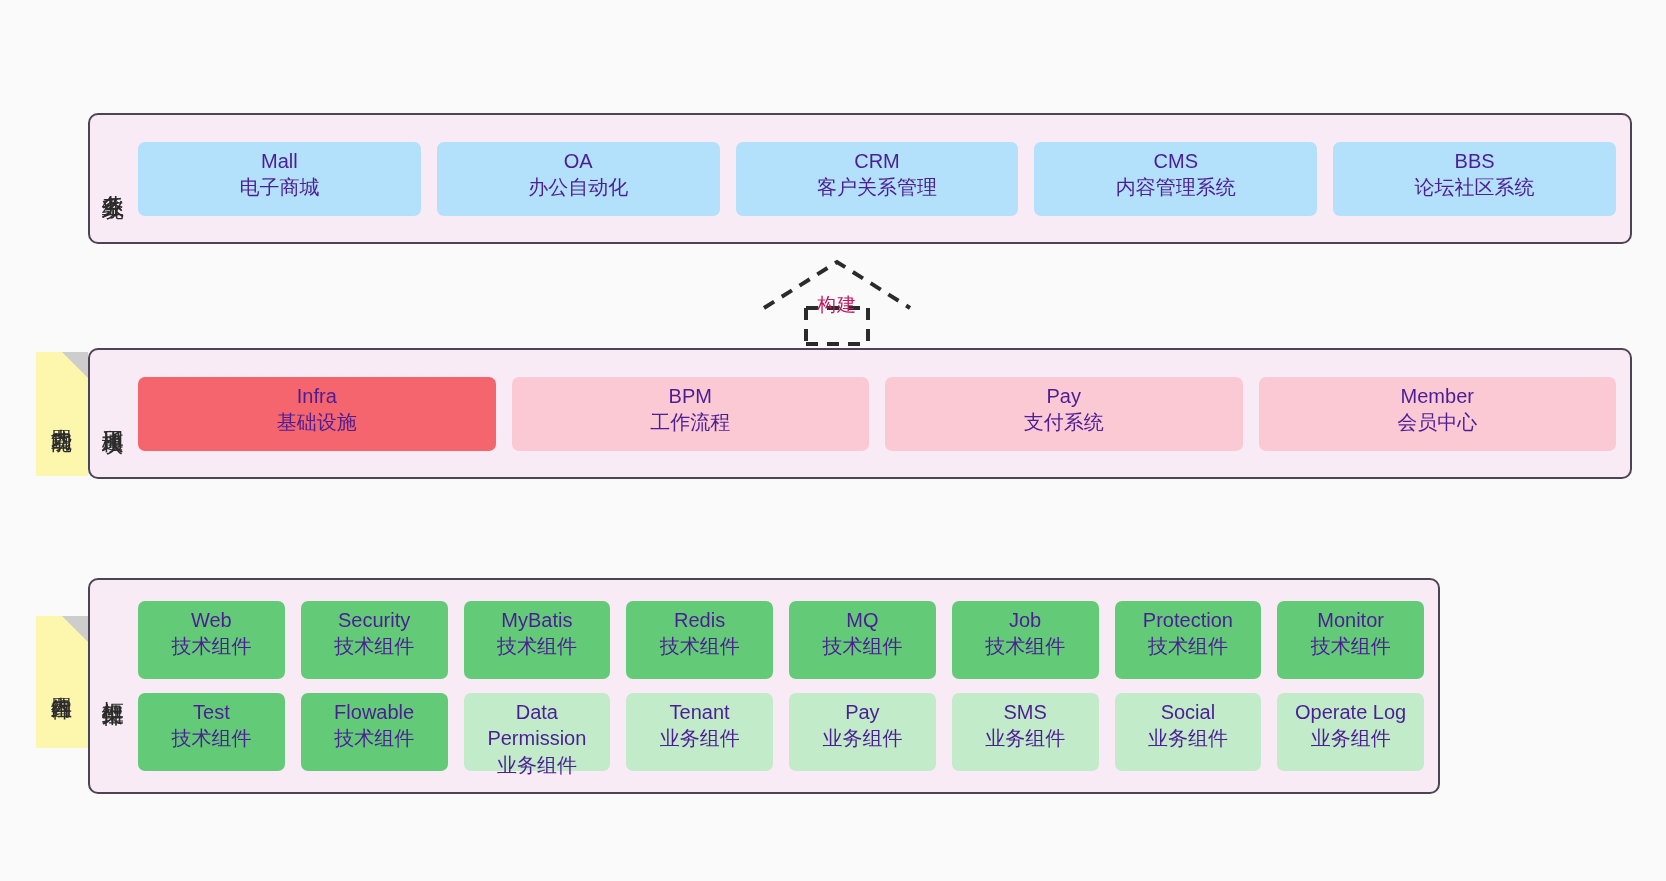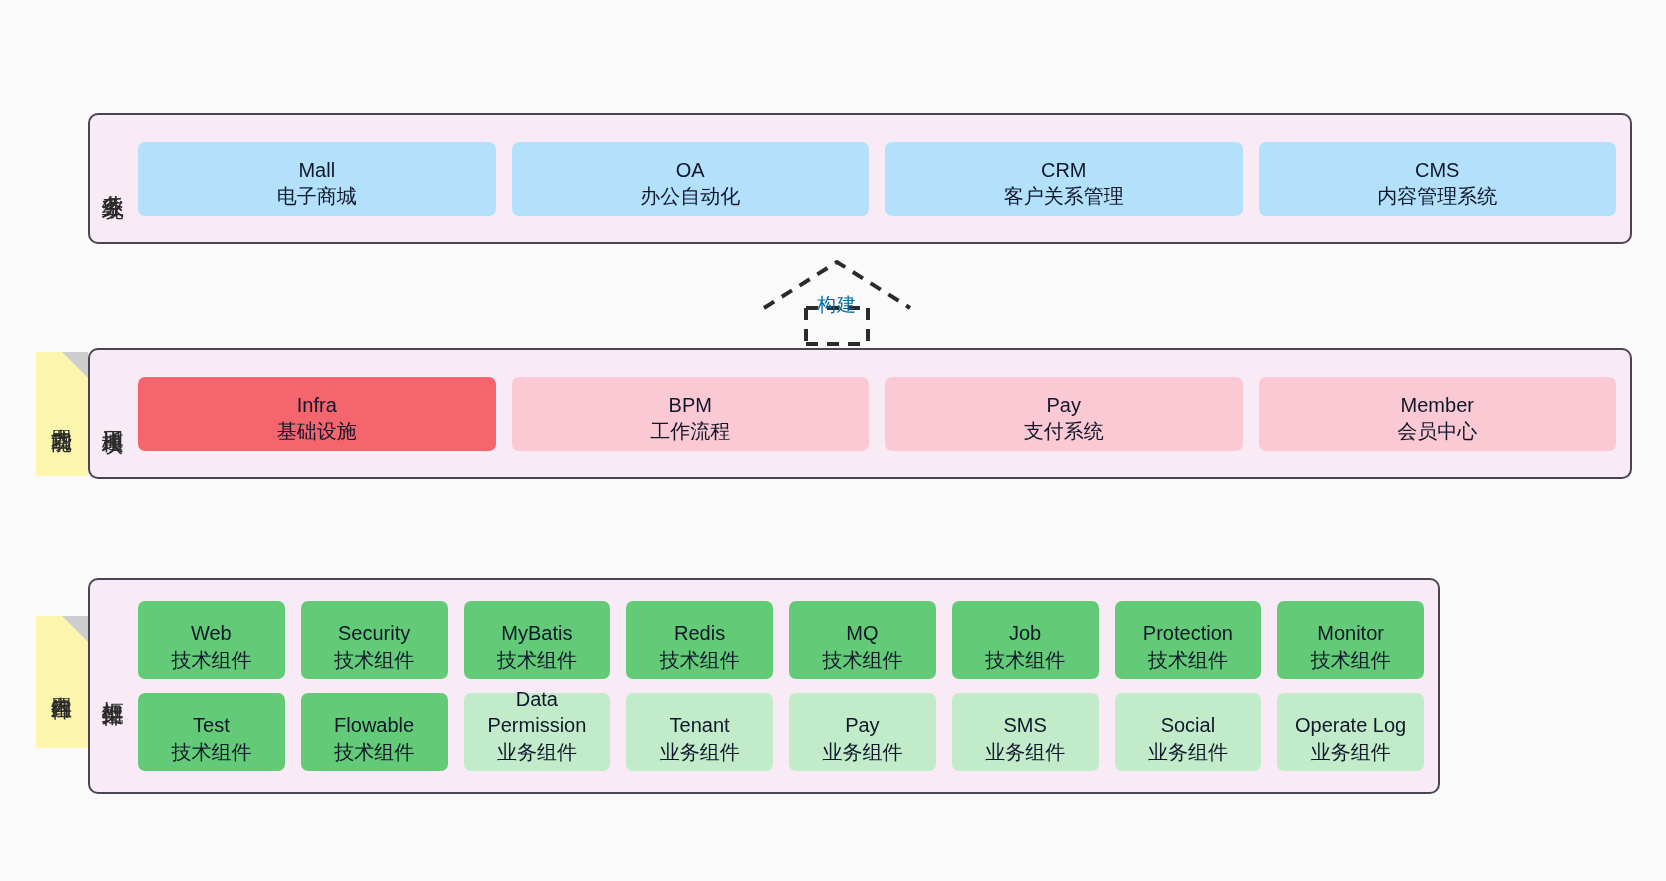--- a/index.html
+++ b/index.html
@@ -66,25 +66,25 @@
     align-items: stretch;
   }
 
   .card {
     flex: 1 1 0;
     box-sizing: border-box;
     border-radius: 7px;
     display: flex;
     flex-direction: column;
     align-items: center;
-    justify-content: flex-end;
+    justify-content: flex-start;
     text-align: center;
     font-size: 20px;
     line-height: 1.32;
-    color: #0f172a;
+    color: #4c1d95;
     padding: 6px 4px;
   }
   .card .t1 { display: block; }
   .card .t2 { display: block; }
 
   
   .c-blue        { background: #b3e0fb; }
   .c-red         { background: #f4656e; }
   .c-pink        { background: #fbc9d3; }
   .c-green       { background: #63cb78; }
@@ -134,21 +134,21 @@
     width: 150px;
     height: 90px;
   }
   .uml-arrow svg { display: block; }
   .uml-arrow .lbl {
     position: absolute;
     left: 50%;
     transform: translateX(-50%);
     top: 36px;
     font-size: 19px;
-    color: #0369a1;
+    color: #be185d;
     background: transparent;
     white-space: nowrap;
     letter-spacing: 1px;
   }
   .arrow-build  { left: 762px; top: 256px; }
   .arrow-impl   { left: 772px; top: 492px; }
 </style>
 </head>
 <body>
 
@@ -166,20 +166,24 @@
           <span class="t1">OA</span>
           <span class="t2">办公自动化</span>
         </div>
         <div class="card c-blue">
           <span class="t1">CRM</span>
           <span class="t2">客户关系管理</span>
         </div>
         <div class="card c-blue">
           <span class="t1">CMS</span>
           <span class="t2">内容管理系统</span>
+        </div>
+        <div class="card c-blue">
+          <span class="t1">BBS</span>
+          <span class="t2">论坛社区系统</span>
         </div>
       </div>
     </div>
   </div>
 
   <div class="uml-arrow arrow-build">
     <svg width="150" height="90" viewBox="0 0 150 90" aria-hidden="true">
       <g fill="none" stroke="#2b2b2b" stroke-width="4" stroke-dasharray="12,9">
         <path d="M2 52 L75 6 L148 52"></path>
         <path d="M44 52 L106 52"></path>

